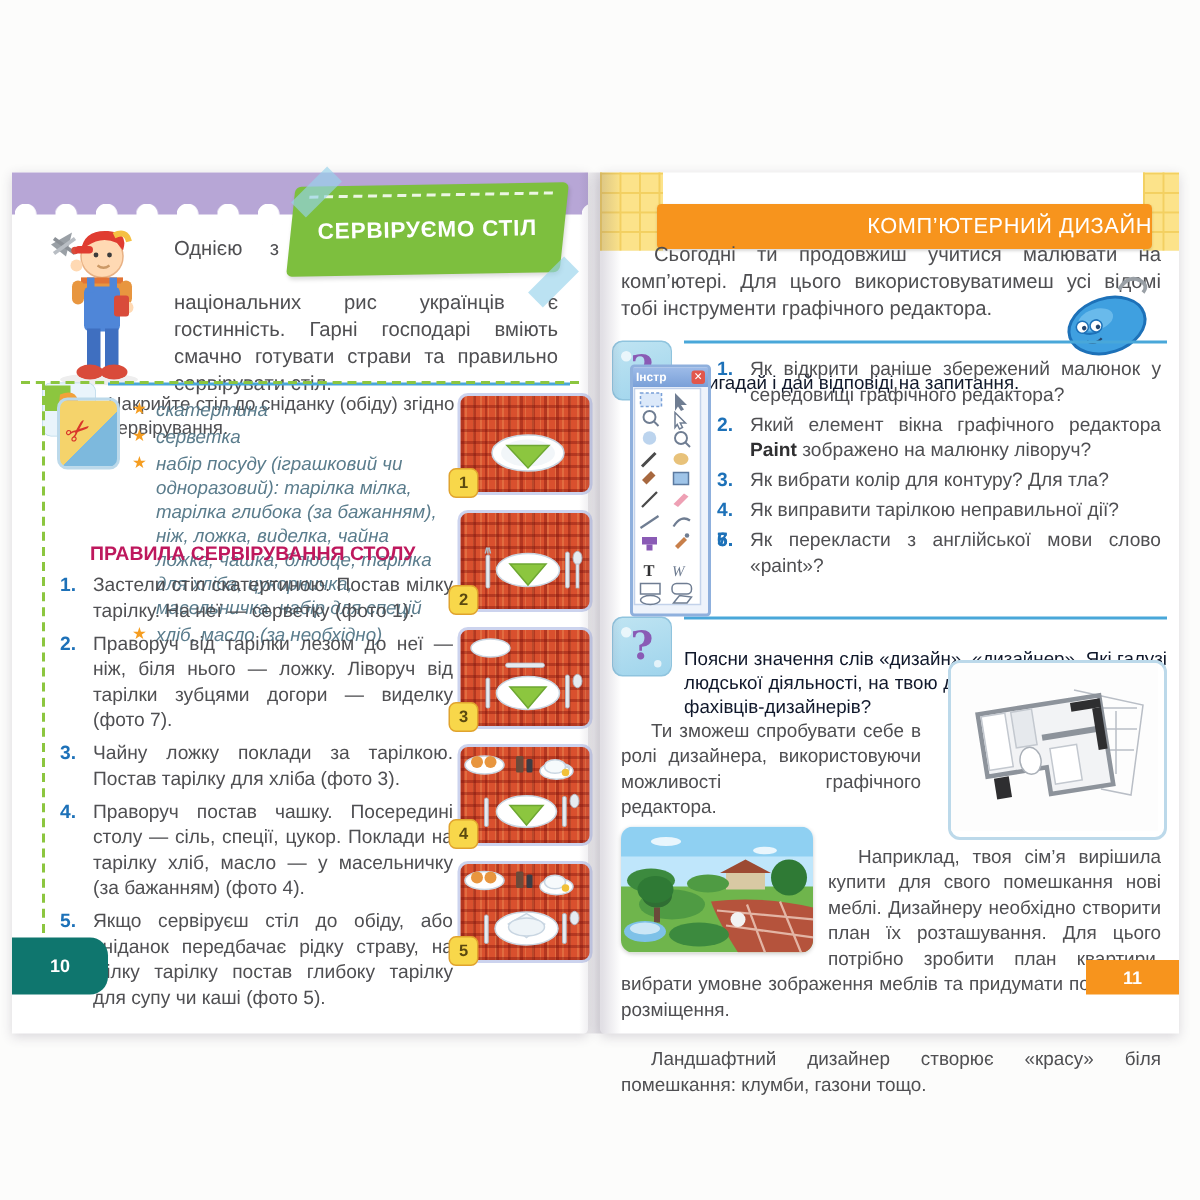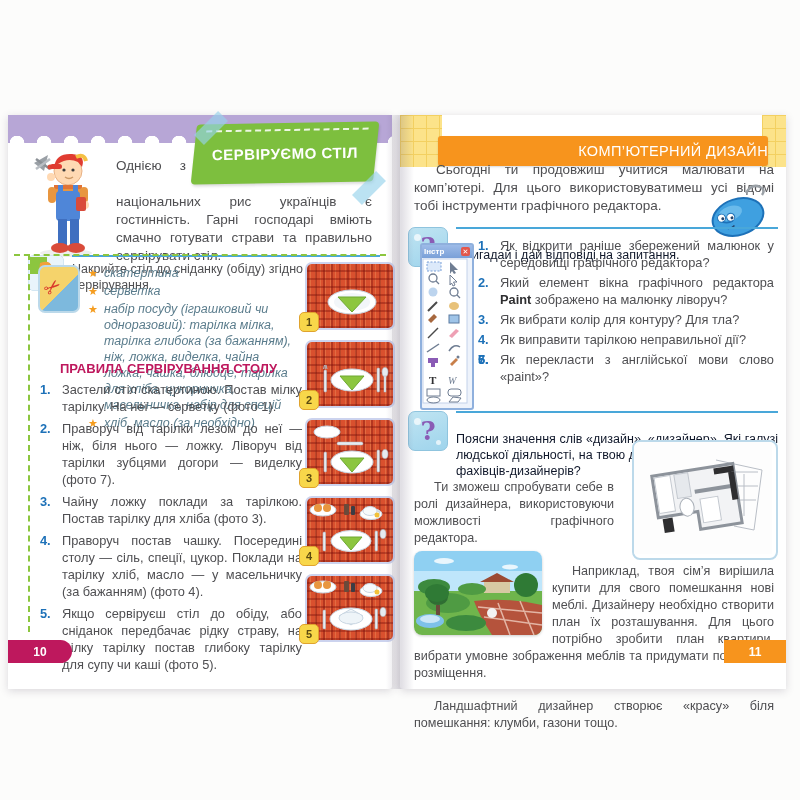--- a/index.html
+++ b/index.html
@@ -54,21 +54,21 @@
     background-color:#d9502e;
     background-image:
       repeating-linear-gradient(0deg,rgba(120,15,10,.38) 0 2px,rgba(0,0,0,0) 2px 8px),
       repeating-linear-gradient(90deg,rgba(120,15,10,.38) 0 2px,rgba(0,0,0,0) 2px 8px),
       repeating-linear-gradient(90deg,rgba(255,210,130,.22) 3px 4px,rgba(0,0,0,0) 4px 8px);
     overflow:visible;}
   .photo svg{position:absolute;inset:0;}
   .pnum{position:absolute;left:-8px;bottom:-4px;width:18px;height:18px;background:#f8d74a;border:1px solid #e0a32e;
     border-radius:5px;color:#5b4a10;font-size:11px;font-weight:bold;display:flex;align-items:center;justify-content:center;z-index:3;}
 
-  .pageno-left{position:absolute;left:0;bottom:26px;width:64px;height:23px;background:#be185d;border-radius:0 12px 12px 0;
+  .pageno-left{position:absolute;left:0;bottom:26px;width:64px;height:38px;background:#0f766e;border-radius:0 12px 12px 0;
     color:#fff;font-size:12px;font-weight:bold;display:flex;align-items:center;justify-content:center;}
 
   
   .checker{position:absolute;top:0;height:52px;background-color:#fce38a;
     background-image:linear-gradient(#f3d061 1px,rgba(0,0,0,0) 1px),linear-gradient(90deg,#f3d061 1px,rgba(0,0,0,0) 1px);
     background-size:13px 13px;}
   .checker.l{left:0;width:42px;}
   .checker.r{right:0;width:24px;}
   .rheader{position:absolute;left:38px;top:21px;width:330px;height:30px;background:#f7941d;border-radius:3px;
     display:flex;align-items:center;justify-content:flex-end;color:#fff;font-weight:normal;font-size:14.5px;letter-spacing:.4px;

